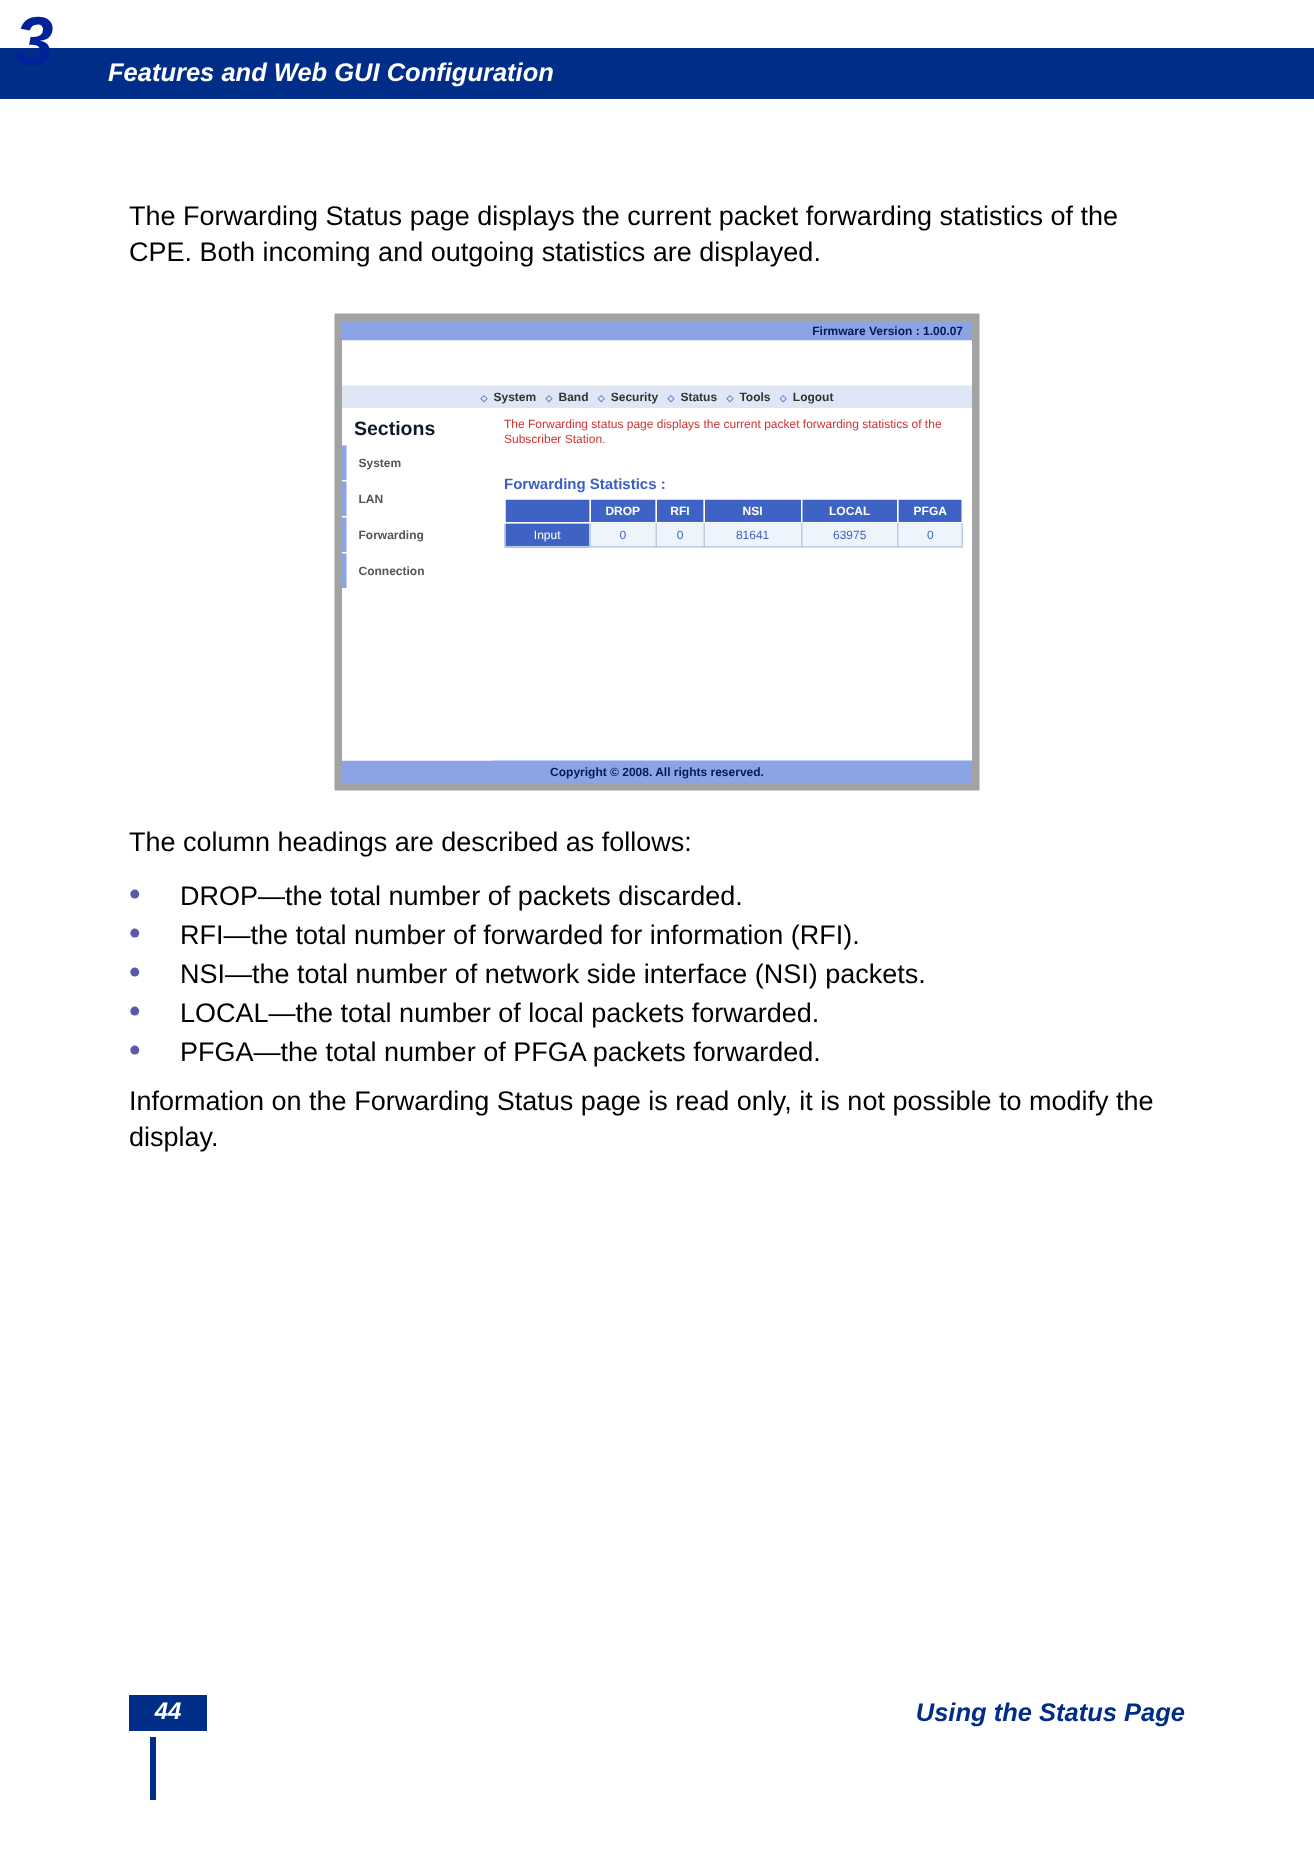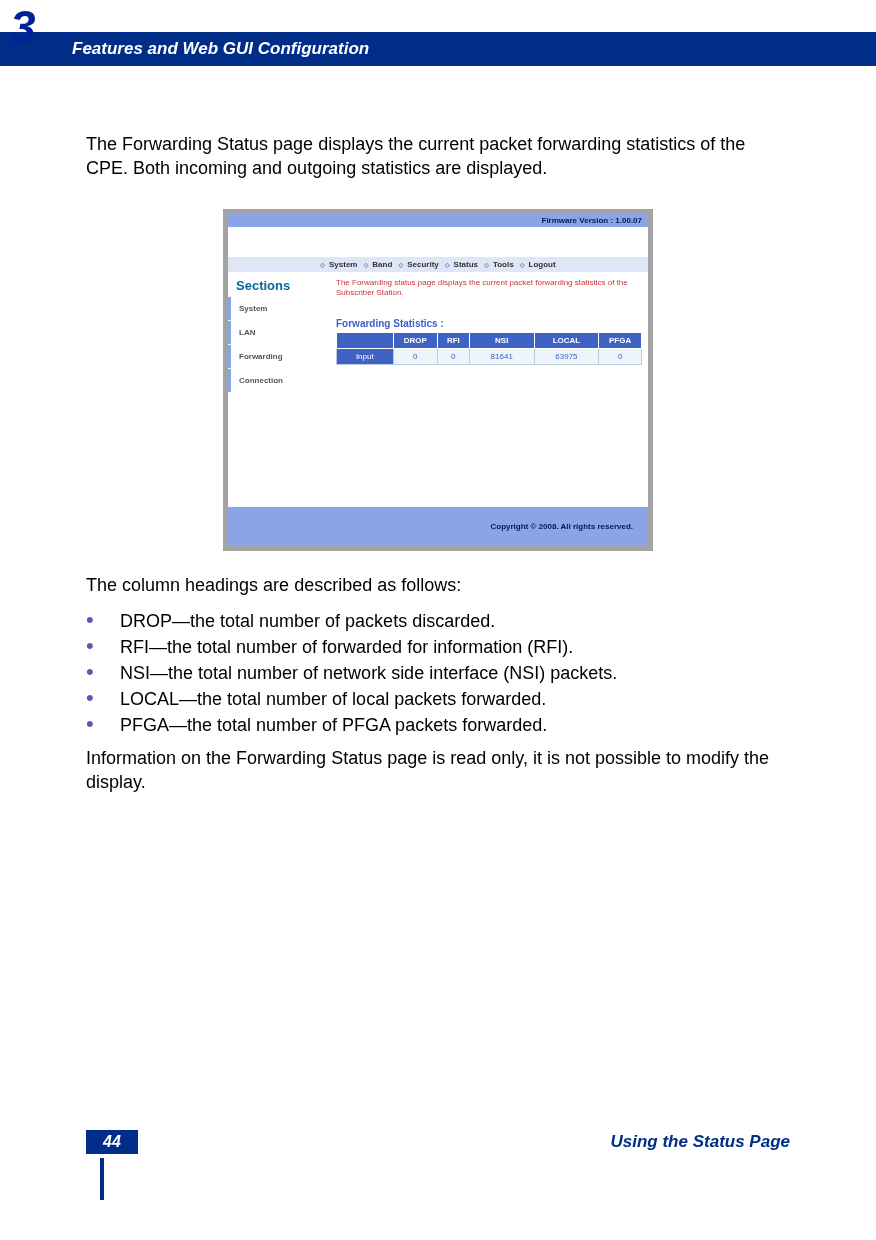--- a/index.html
+++ b/index.html
@@ -13,30 +13,30 @@
   .dot{color:#5a5aa8;font-size:22px;width:34px;line-height:18px;text-align:left}
   
   .shot{width:420px;margin:28px auto 22px;border:5px solid #a3a3a3;font-size:8px;font-family:Verdana,Arial,sans-serif}
   .fw-bar{background:#8aa4e6;text-align:right;padding:2px 6px;color:#001a5c;font-weight:bold;font-size:8px}
   .white-band{height:30px;background:#fff}
   .menu-bar{background:#dfe6f5;text-align:center;padding:3px 0;font-size:8px;color:#333;font-weight:bold}
   .menu-bar span{margin:0 2px}
   .menu-bar .diamond{color:#5b7fc7;font-size:6px}
   .shot-body{display:flex;min-height:235px}
   .sidebar{width:100px;background:#fff;border-right:0}
-  .sidebar .title{color:#0369a1;font-weight:bold;font-size:13px;padding:6px 8px 4px}
+  .sidebar .title{color:#0f172a;font-weight:bold;font-size:13px;padding:6px 8px 4px}
   .side-item{border-left:3px solid #8aa4e6;padding:7px 8px;font-size:8px;color:#555;margin-bottom:1px;font-weight:bold}
   .main-pane{flex:1;padding:6px 6px 6px 8px}
   .descr{color:#c33;font-size:8px;line-height:1.3}
   .tbl-title{color:#3b5fc7;font-weight:bold;font-size:10px;margin-top:20px}
   table{border-collapse:collapse;width:100%;margin-top:3px;font-size:8px;text-align:center}
   th{background:#3f63c4;color:#fff;border:1px solid #fff;padding:3px 0;font-weight:bold}
   td{border:1px solid #bcd;padding:3px 6px;color:#3f63c4;font-weight:normal;background:#eef4fb}
   td.rowhead{background:#3f63c4;color:#fff}
-  .shot-foot{background:#8aa4e6;text-align:right;font-size:8px;color:#001a5c;font-weight:bold;padding:15px}
+  .shot-foot{background:#8aa4e6;text-align:center;font-size:8px;color:#001a5c;font-weight:bold;padding:3px}
   
     .footer{position:absolute;bottom:40px;left:0;right:0}
   .footer-line{display:flex;align-items:center;padding:0 86px}
   .pagenum{background:#002d87;color:#fff;font-weight:bold;font-style:italic;font-size:16px;width:52px;height:24px;display:flex;align-items:center;justify-content:center}
   .foot-title{flex:1;text-align:right;color:#002d87;font-weight:bold;font-style:italic;font-size:17px}
   .foot-bar{border-left:4px solid #002d87;height:42px;margin-left:100px;margin-top:4px}
 </style>
 </head>
 <body>
 

